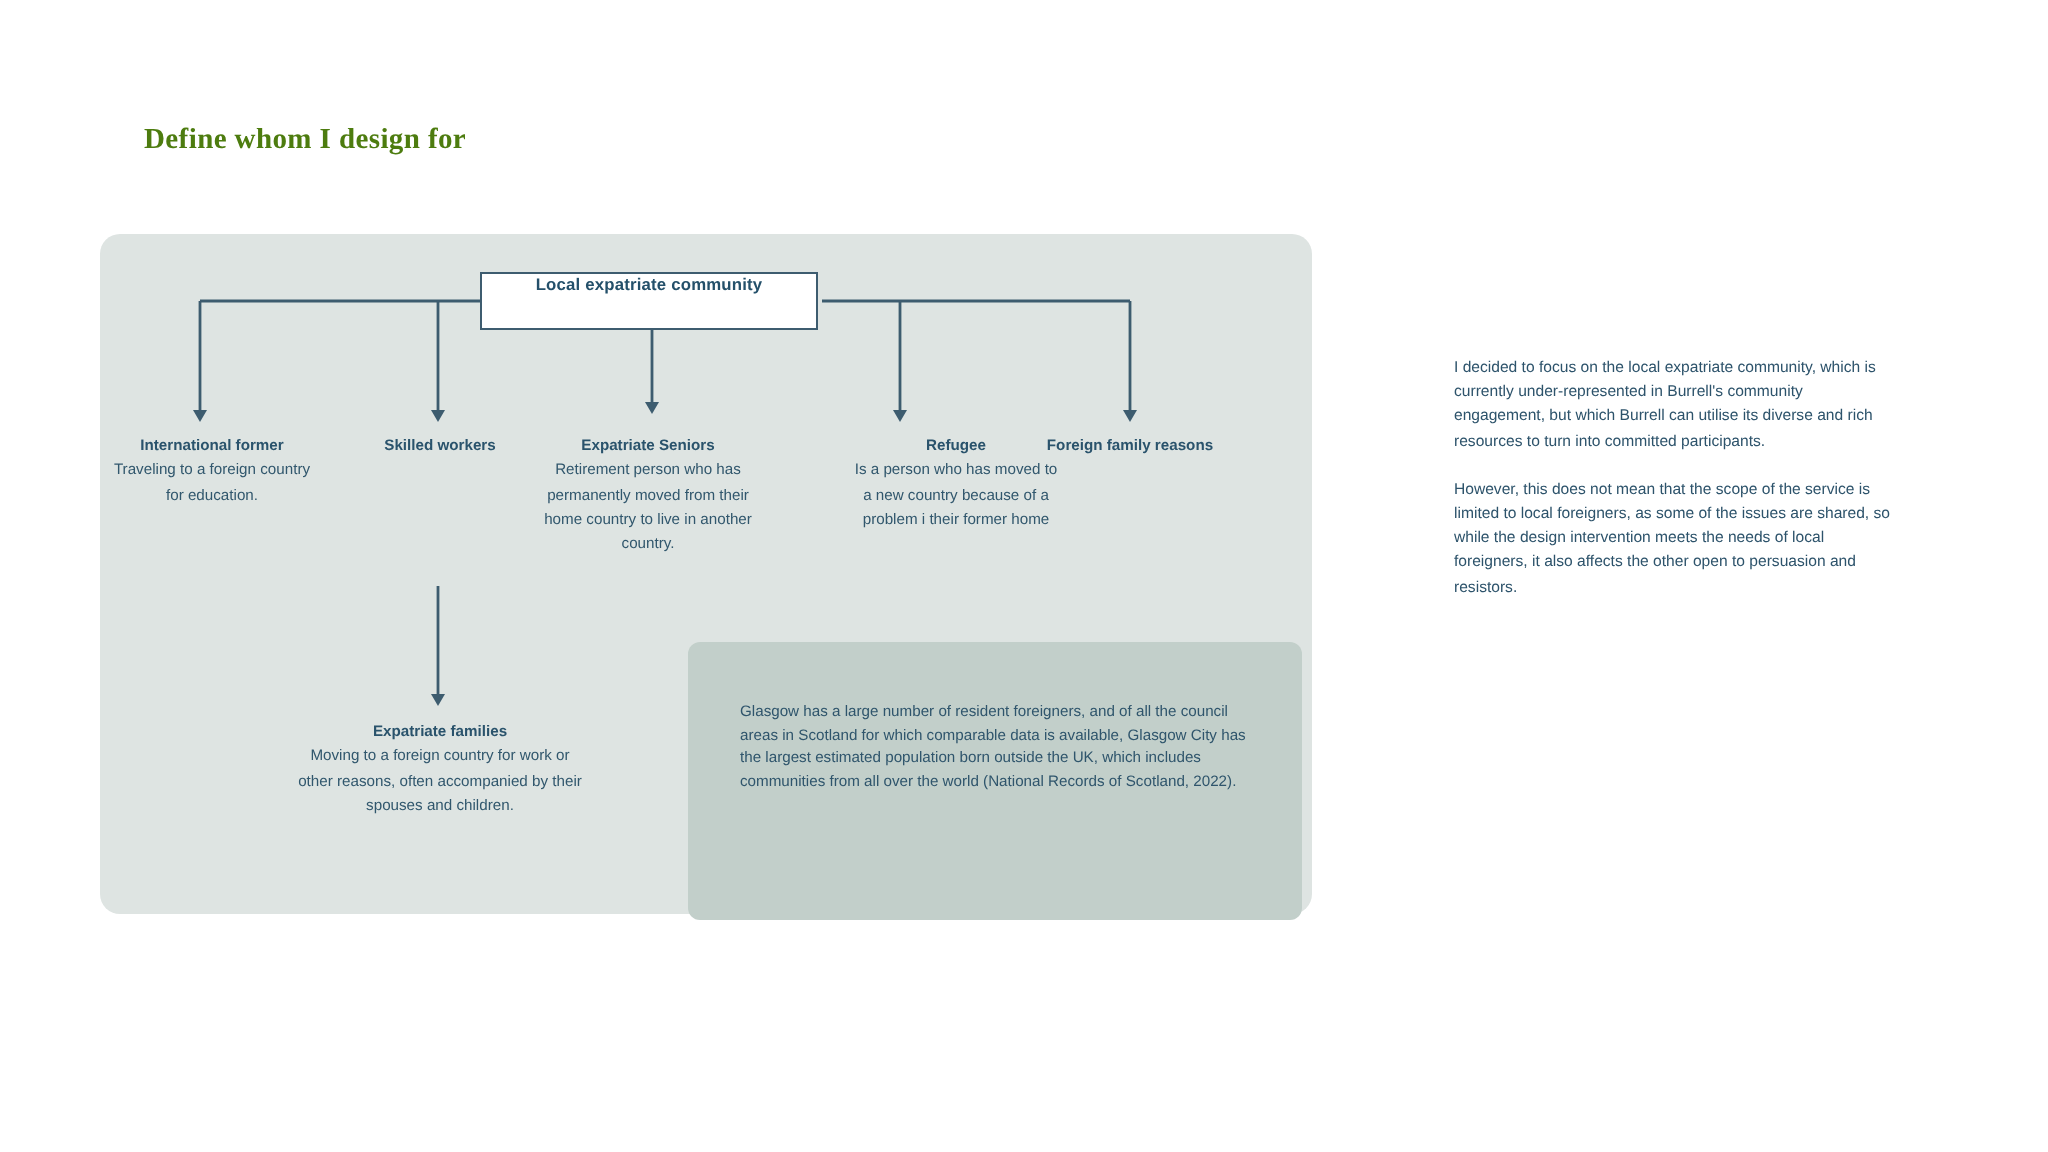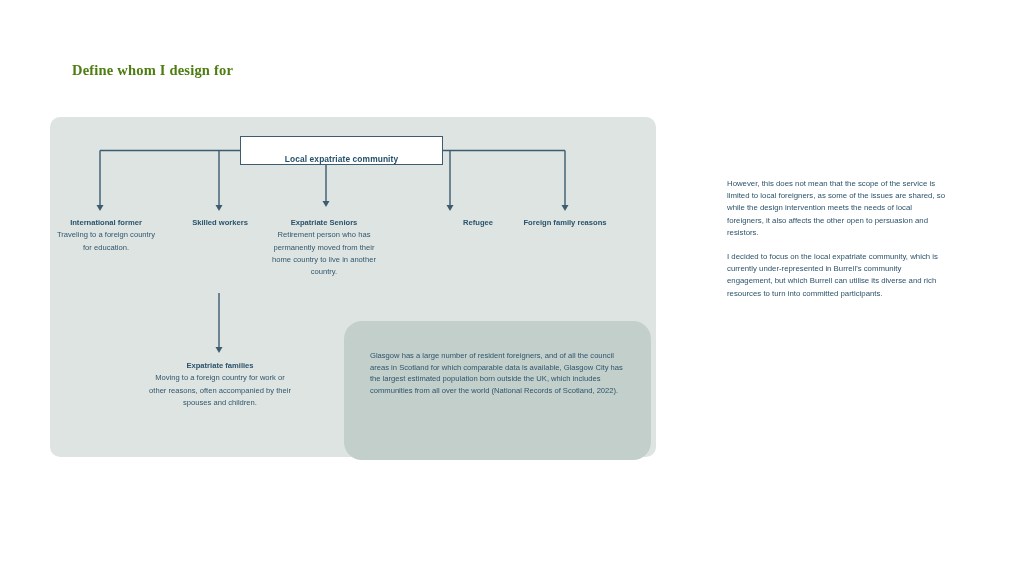--- a/index.html
+++ b/index.html
@@ -17,40 +17,40 @@
   .panel {
     position: absolute; left: 50px; top: 117px;
     width: 606px; height: 340px;
     background: #dee4e2; border-radius: 10px;
     z-index: 0;
   }
 
   .note-box {
     position: absolute; left: 344px; top: 321px;
     width: 307px; height: 139px;
-    background: #c2cfca; border-radius: 18px;
+    background: #c2cfca; border-radius: 6px;
     z-index: 2;
   }
   .note-box .note-text {
     display: block;
     padding: 29px 26px 0 26px;
     font-size: 7.6px; line-height: 11.7px; color: #2f556c;
     text-align: left;
   }
 
   svg.connectors {
     position: absolute; left: 0; top: 0; z-index: 1;
     pointer-events: none;
   }
 
   .root-box {
     position: absolute; left: 240px; top: 136px;
-    width: 203px; height: 29px;
+    width: 169px; height: 29px;
     background: #ffffff; border: 1.6px solid #3d5c6f;
-    display: flex; align-items: flex-end; justify-content: center;
+    display: flex; align-items: flex-start; justify-content: center;
     z-index: 3;
   }
   .root-box span {
     font-size: 8.4px; font-weight: bold; color: #24506a; letter-spacing: 0.1px;
   }
 
   .category {
     position: absolute; z-index: 3;
     text-align: center;
     font-size: 7.6px; line-height: 12.3px; color: #31576d;
@@ -116,31 +116,32 @@
   <span class="cat-title">Skilled workers</span>
 </div>
 
 <div class="category cat-3">
   <span class="cat-title">Expatriate Seniors</span>
   <span class="cat-desc">Retirement person who has permanently moved from their home country to live in another country.</span>
 </div>
 
 <div class="category cat-4">
   <span class="cat-title">Refugee</span>
+  <span class="cat-desc">Is a person who has moved to a new country because of a problem i their former home</span>
 </div>
 
 <div class="category cat-5">
   <span class="cat-title">Foreign family reasons</span>
 </div>
 
 <div class="category cat-sub">
   <span class="cat-title">Expatriate families</span>
   <span class="cat-desc">Moving to a foreign country for work or other reasons, often accompanied by their spouses and children.</span>
 </div>
 
 <div class="note-box">
   <span class="note-text">Glasgow has a large number of resident foreigners, and of all the council areas in Scotland for which comparable data is available, Glasgow City has the largest estimated population born outside the UK, which includes communities from all over the world (National Records of Scotland, 2022).</span>
 </div>
 
 <div class="commentary">
+  <p>I decided to focus on the local expatriate community, which is currently under-represented in Burrell's community engagement, but which Burrell can utilise its diverse and rich resources to turn into committed participants.</p>
   <p>However, this does not mean that the scope of the service is limited to local foreigners, as some of the issues are shared, so while the design intervention meets the needs of local foreigners, it also affects the other open to persuasion and resistors.</p>
-  <p>I decided to focus on the local expatriate community, which is currently under-represented in Burrell's community engagement, but which Burrell can utilise its diverse and rich resources to turn into committed participants.</p>
 </div>
 
 </body></html>

